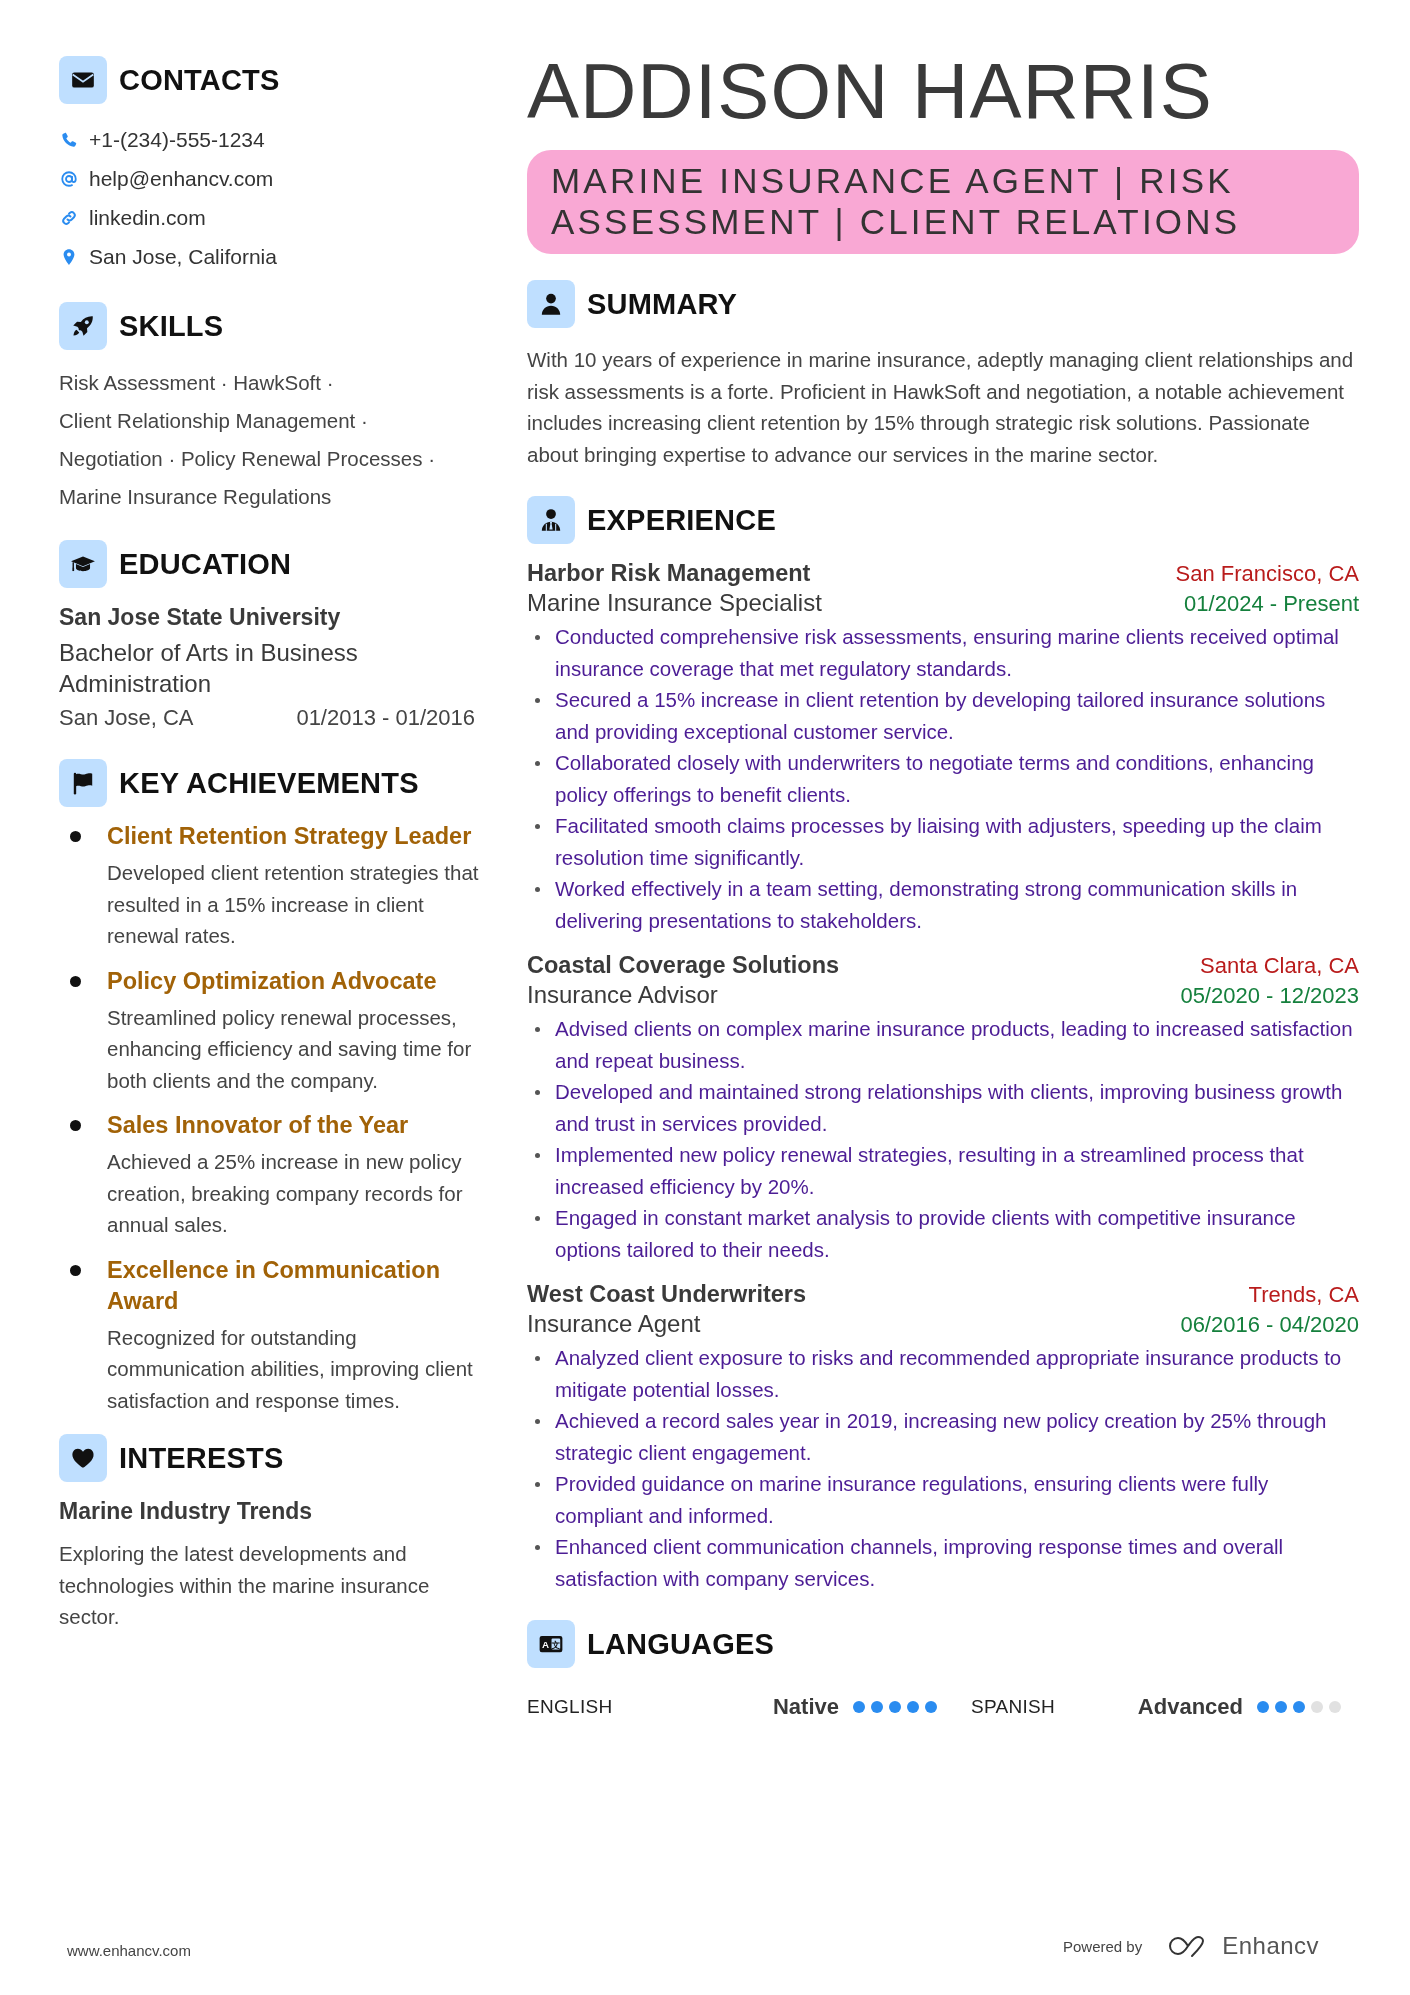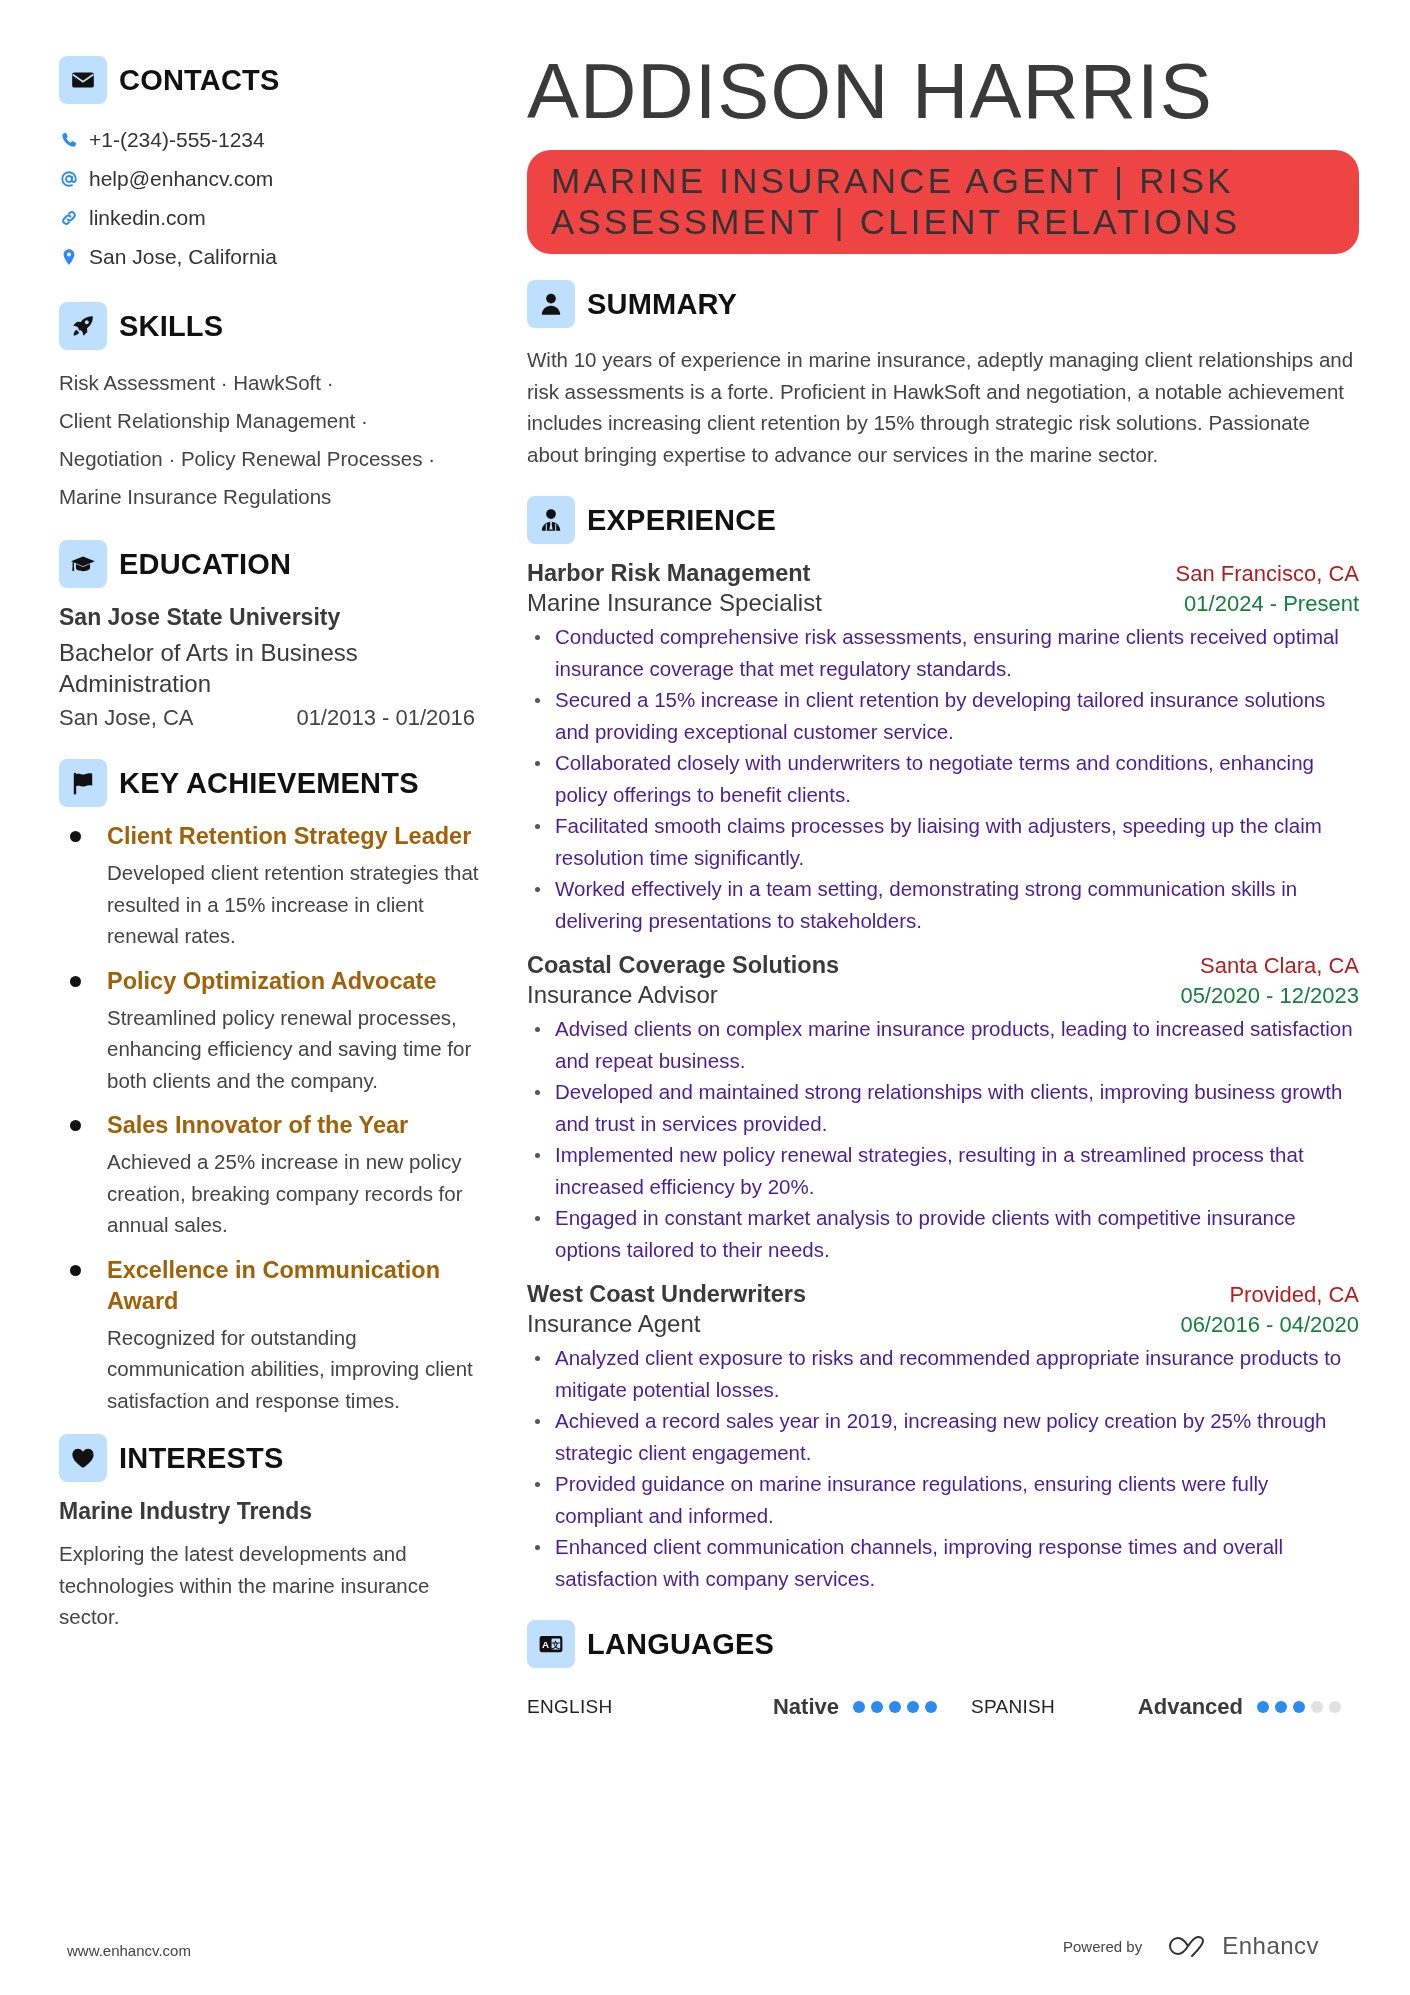--- a/index.html
+++ b/index.html
@@ -27,21 +27,21 @@
   .ach-list { margin-top:14px; }
   .ach-item { position:relative; padding-left:48px; margin-bottom:14px; }
   .ach-item .dot { position:absolute; left:11px; top:10px; width:11px; height:11px; border-radius:50%; background:#111; }
   .ach-title { font-size:23.5px; font-weight:700; color:#a16207; line-height:31px; }
   .ach-desc { font-size:20.5px; color:#444; line-height:31.5px; margin-top:5px; }
 
   .int-title { font-size:23px; font-weight:700; color:#3a3a3a; margin-top:16px; }
   .int-desc { font-size:20.5px; color:#444; line-height:31.5px; margin-top:13px; }
 
   .name { font-size:78px; font-weight:400; color:#3a3a3a; letter-spacing:1px; line-height:82px; margin:0; }
-  .banner { margin-top:18px; background:#ef4444; border-radius:24px; padding:10px 24px 12px 24px; width:784px; }
+  .banner { margin-top:18px; background:#f9a8d4; border-radius:24px; padding:10px 24px 12px 24px; width:784px; }
   .banner-text { font-size:35px; color:#333; letter-spacing:3.2px; line-height:41px; text-transform:uppercase; }
 
   .summary { margin-top:16px; font-size:20.5px; color:#444; line-height:31.5px; }
 
   .job { margin-top:16px; }
   .job-row { display:flex; justify-content:space-between; align-items:baseline; }
   .job-company { font-size:23.5px; font-weight:700; color:#3a3a3a; }
   .job-loc { font-size:22px; color:#b91c1c; }
   .job-role { font-size:24px; color:#3a3a3a; }
   .job-dates { font-size:22px; color:#15803d; }
@@ -270,21 +270,21 @@
           <li>Advised clients on complex marine insurance products, leading to increased satisfaction and repeat business.</li>
           <li>Developed and maintained strong relationships with clients, improving business growth and trust in services provided.</li>
           <li>Implemented new policy renewal strategies, resulting in a streamlined process that increased efficiency by 20%.</li>
           <li>Engaged in constant market analysis to provide clients with competitive insurance options tailored to their needs.</li>
         </ul>
       </div>
 
       <div class="job">
         <div class="job-row">
           <span class="job-company">West Coast Underwriters</span>
-          <span class="job-loc">Provided, CA</span>
+          <span class="job-loc">Trends, CA</span>
         </div>
         <div class="job-row" style="margin-top:2px;">
           <span class="job-role">Insurance Agent</span>
           <span class="job-dates">06/2016 - 04/2020</span>
         </div>
         <ul class="bullets">
           <li>Analyzed client exposure to risks and recommended appropriate insurance products to mitigate potential losses.</li>
           <li>Achieved a record sales year in 2019, increasing new policy creation by 25% through strategic client engagement.</li>
           <li>Provided guidance on marine insurance regulations, ensuring clients were fully compliant and informed.</li>
           <li>Enhanced client communication channels, improving response times and overall satisfaction with company services.</li>

